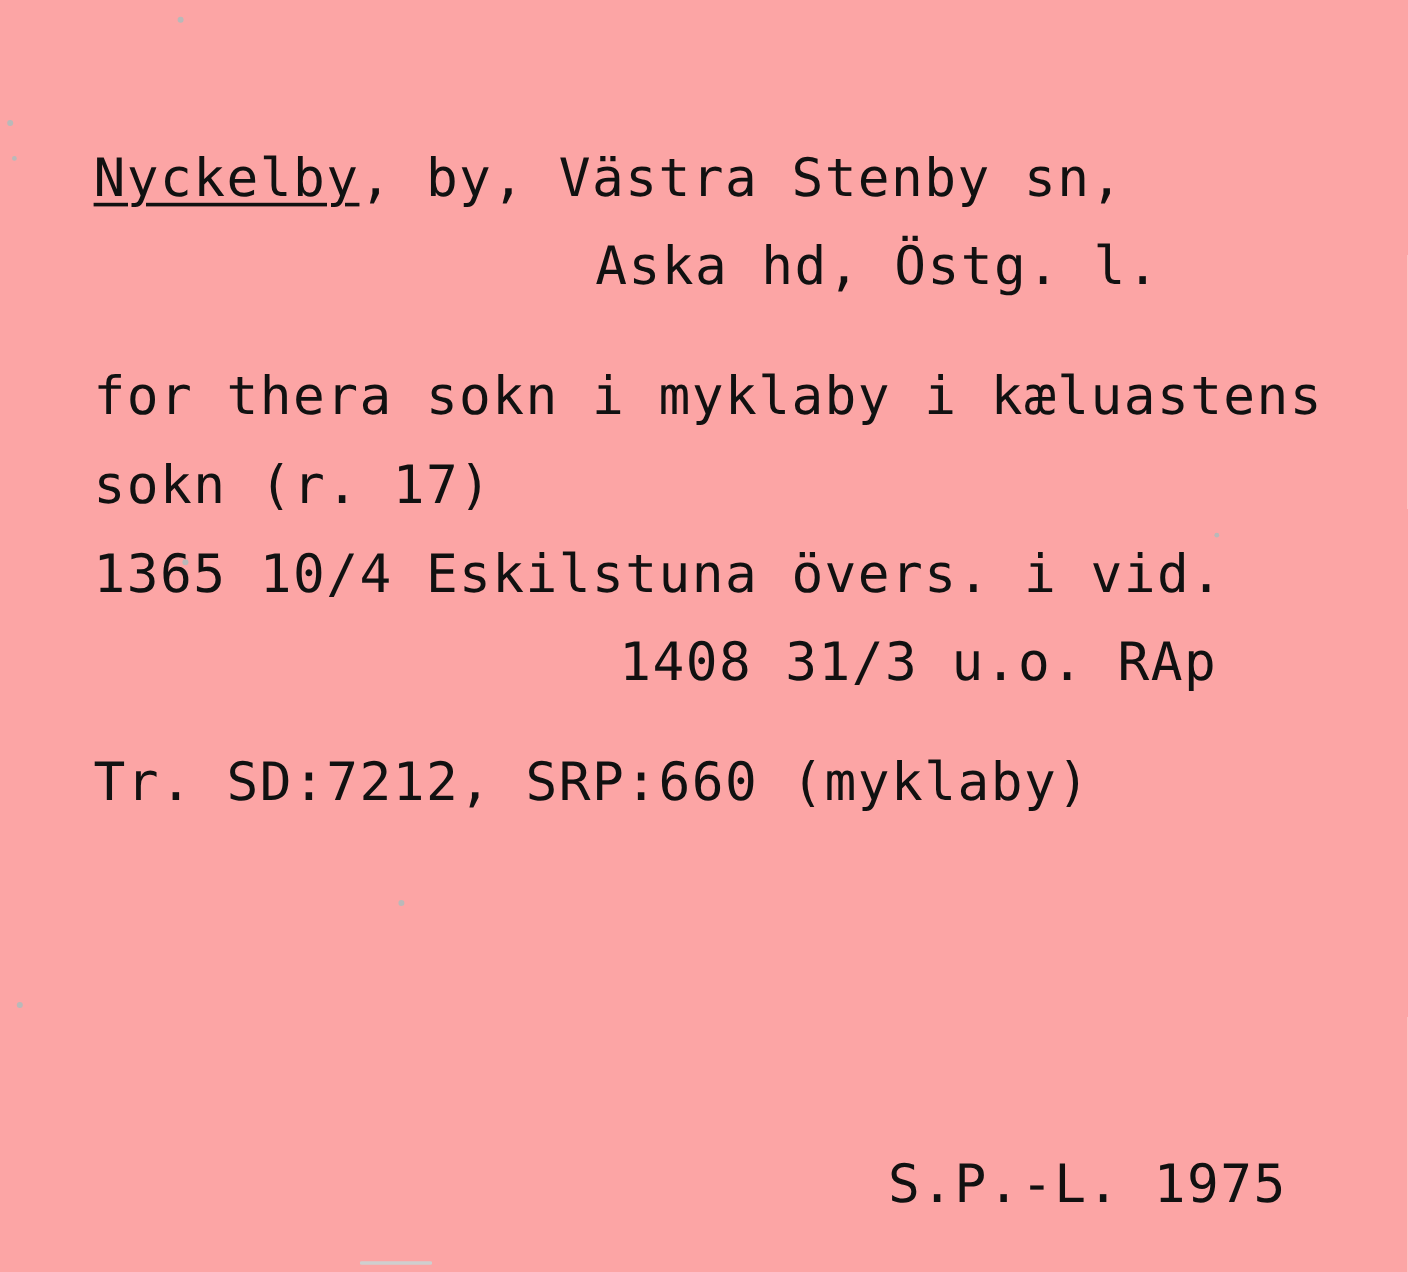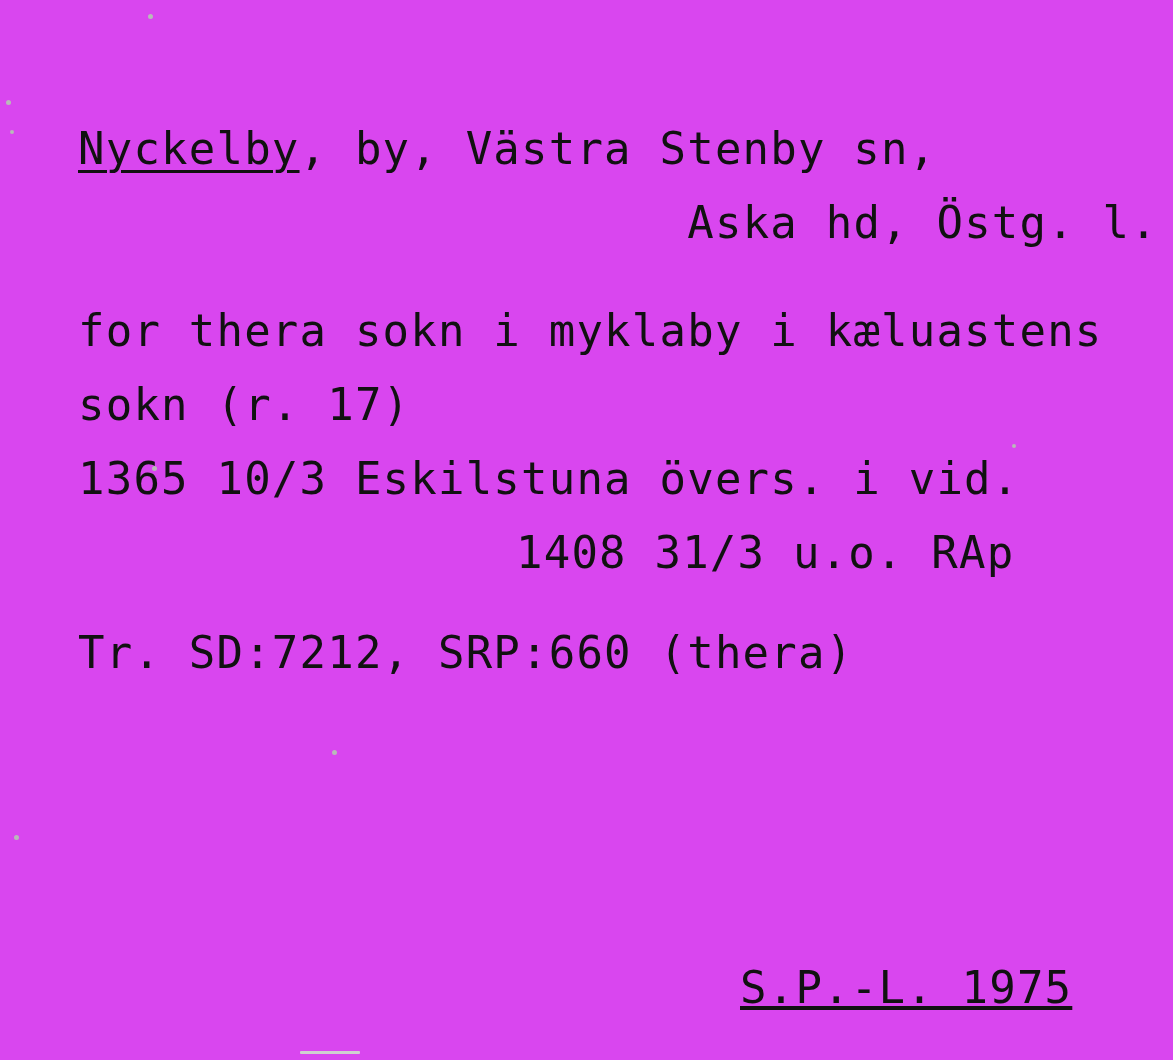--- a/index.html
+++ b/index.html
@@ -12,21 +12,21 @@
     height: 1060px;
     position: relative;
     font-family: "DejaVu Sans Mono", monospace;
     color: #111111;
     overflow: hidden;
   }
 
   .card {
     position: absolute;
     inset: 0;
-    background: #d946ef;
+    background: #fca5a5;
   }
 
   
   .speck {
     position: absolute;
     background: #b9b9b9;
     border-radius: 50%;
   }
   .speck.s1 { left: 148px; top: 14px;  width: 5px; height: 5px; }
   .speck.s2 { left: 6px;   top: 100px; width: 5px; height: 5px; }
@@ -45,40 +45,39 @@
   }
 
   .line {
     font-size: 44px;
     line-height: 74px;
     letter-spacing: 1.2px;
     white-space: pre;
     font-weight: 400;
   }
 
-  .indent-1 { padding-left: 418px; text-align: right; }
+  .indent-1 { padding-left: 418px; }
   .indent-2 { padding-left: 438px; }
 
   .gap-sm { height: 26px; }
   .gap-md { height: 34px; }
 
   .underline-word {
     text-decoration: underline;
     text-underline-offset: 6px;
     text-decoration-thickness: 3px;
   }
 
   .footer {
     position: absolute;
     left: 740px;
     top: 962px;
     font-size: 44px;
     letter-spacing: 1.2px;
     white-space: pre;
-    text-decoration: underline;
   }
 </style>
 </head>
 <body>
 
 <div class="card">
 
   <div class="speck s1"></div>
   <div class="speck s2"></div>
   <div class="speck s3"></div>
@@ -91,24 +90,24 @@
   <div class="doc">
 
     <div class="line"><span class="underline-word">Nyckelby</span><span>, by, Västra Stenby sn,</span></div>
 
     <div class="line indent-1">Aska hd, Östg. l.</div>
 
     <div class="gap-md"></div>
 
     <div class="line">for thera sokn i myklaby i kæluastens</div>
     <div class="line">sokn (r. 17)</div>
-    <div class="line">1365 10/3 Eskilstuna övers. i vid.</div>
+    <div class="line">1365 10/4 Eskilstuna övers. i vid.</div>
     <div class="line indent-2">1408 31/3 u.o. RAp</div>
 
     <div class="gap-sm"></div>
 
-    <div class="line">Tr. SD:7212, SRP:660 (thera)</div>
+    <div class="line">Tr. SD:7212, SRP:660 (myklaby)</div>
 
   </div>
 
   <div class="footer">S.P.-L. 1975</div>
 
 </div>
 
 </body></html>

